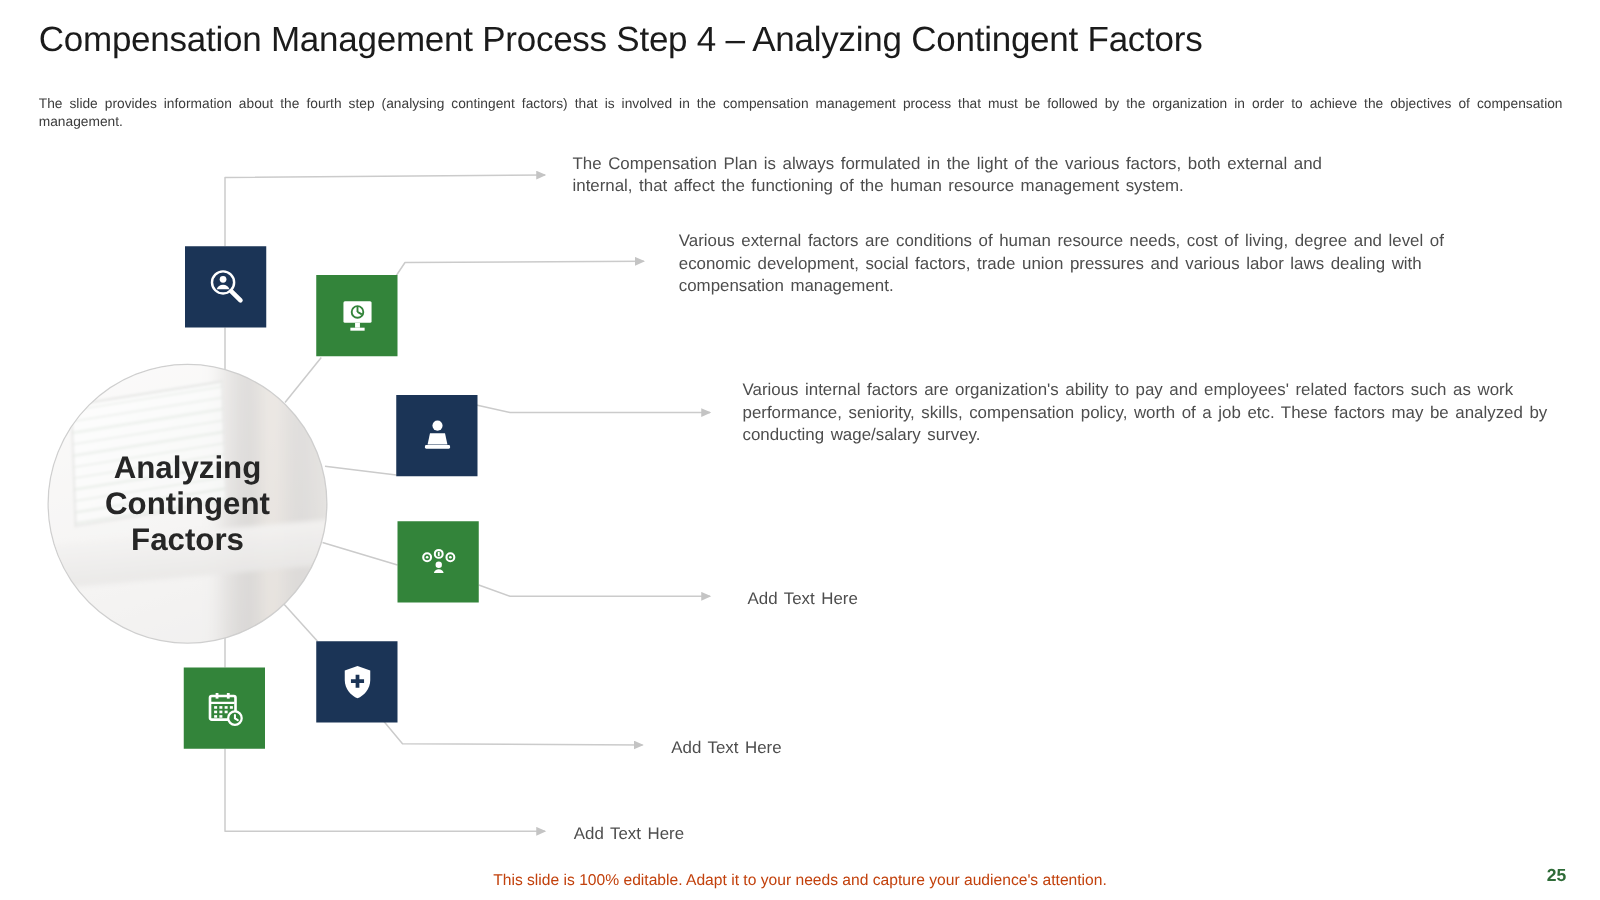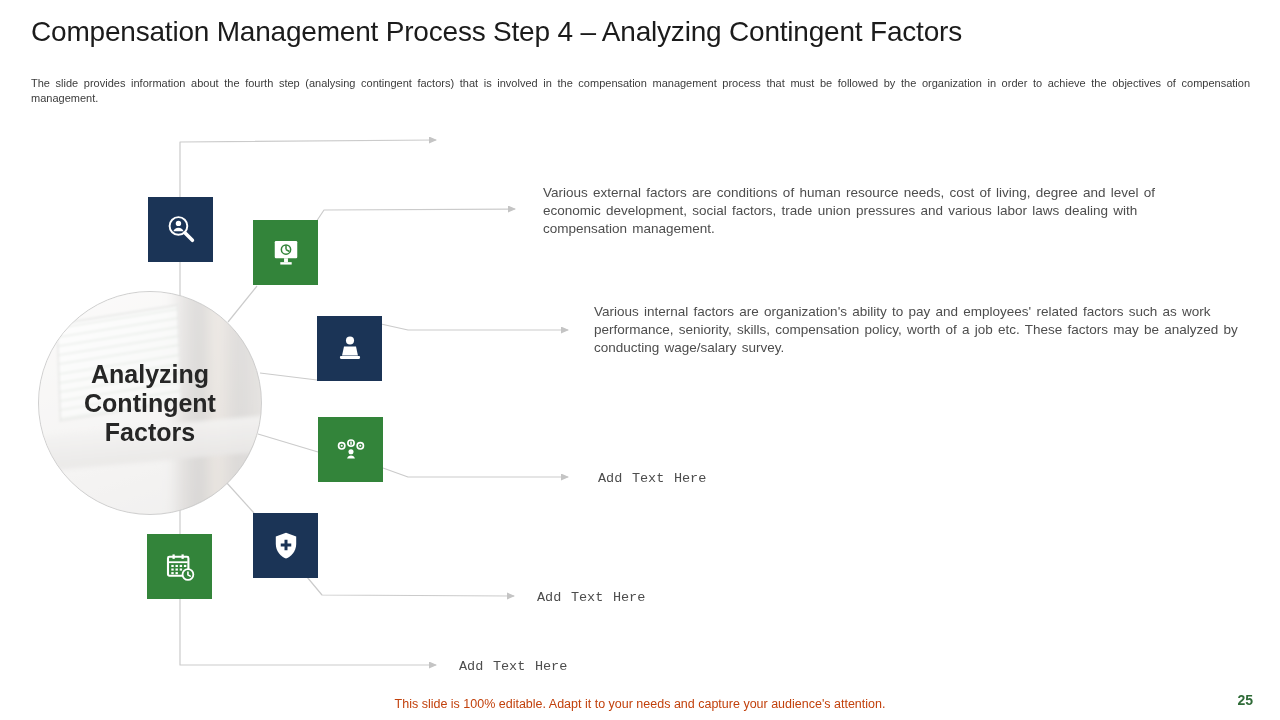--- a/index.html
+++ b/index.html
@@ -53,21 +53,21 @@
     position:absolute; width:65px; height:65px; z-index:4;
     display:flex; align-items:center; justify-content:center;
   }
   .navy { background:#1b3456; }
   .green { background:#33843a; }
   .node-square svg { width:36px; height:36px; display:block; }
   .desc {
     position:absolute; font-size:13.5px; line-height:18px; color:#4d4d4d; z-index:2;
     word-spacing:1.5px;
   }
-  .add-text { width:auto; white-space:nowrap;font-family:Liberation Mono, monospace; }
+  .add-text { width:auto; white-space:nowrap; }
   .footer {
     position:absolute; left:0; right:0; top:697px; text-align:center;
     font-size:12.5px; color:#c2410c; z-index:2;
   }
   .page-num {
     position:absolute; right:27px; top:692px; font-size:14px; font-weight:bold;
     color:#2f6b38; z-index:2;
   }
 </style>
 </head>
@@ -169,20 +169,21 @@
           <rect x="9" y="13" width="1.6" height="1.4"></rect>
           <rect x="11.8" y="13" width="1.6" height="1.4"></rect>
         <rect x="6.2" y="15.4" width="1.6" height="1.4"></rect>
           <rect x="9" y="15.4" width="1.6" height="1.4"></rect>
       </g>
       <circle cx="17.3" cy="17" r="3.6" fill="#33843a" stroke="#ffffff" stroke-width="1.2"></circle>
       <path d="M17.3 15.4 v1.8 l1.5 0.9" stroke="#ffffff" stroke-width="1.1" fill="none" stroke-linecap="round"></path>
     </svg>
   </div>
 
+  <div class="desc" style="left:458px; top:122px; width:636px;">The Compensation Plan is always formulated in the light of the various factors, both external and internal, that affect the functioning of the human resource management system.</div>
 
   <div class="desc" style="left:543px; top:184px; width:655px;">Various external factors are conditions of human resource needs, cost of living, degree and level of economic development, social factors, trade union pressures and various labor laws dealing with compensation management.</div>
 
   <div class="desc" style="left:594px; top:303px; width:648px;">Various internal factors are organization's ability to pay and employees' related factors such as work performance, seniority, skills, compensation policy, worth of a job etc. These factors may be analyzed by conducting wage/salary survey.</div>
 
   <div class="desc add-text" style="left:598px; top:470px;">Add Text Here</div>
 
   <div class="desc add-text" style="left:537px; top:589px;">Add Text Here</div>
 
   <div class="desc add-text" style="left:459px; top:658px;">Add Text Here</div>

